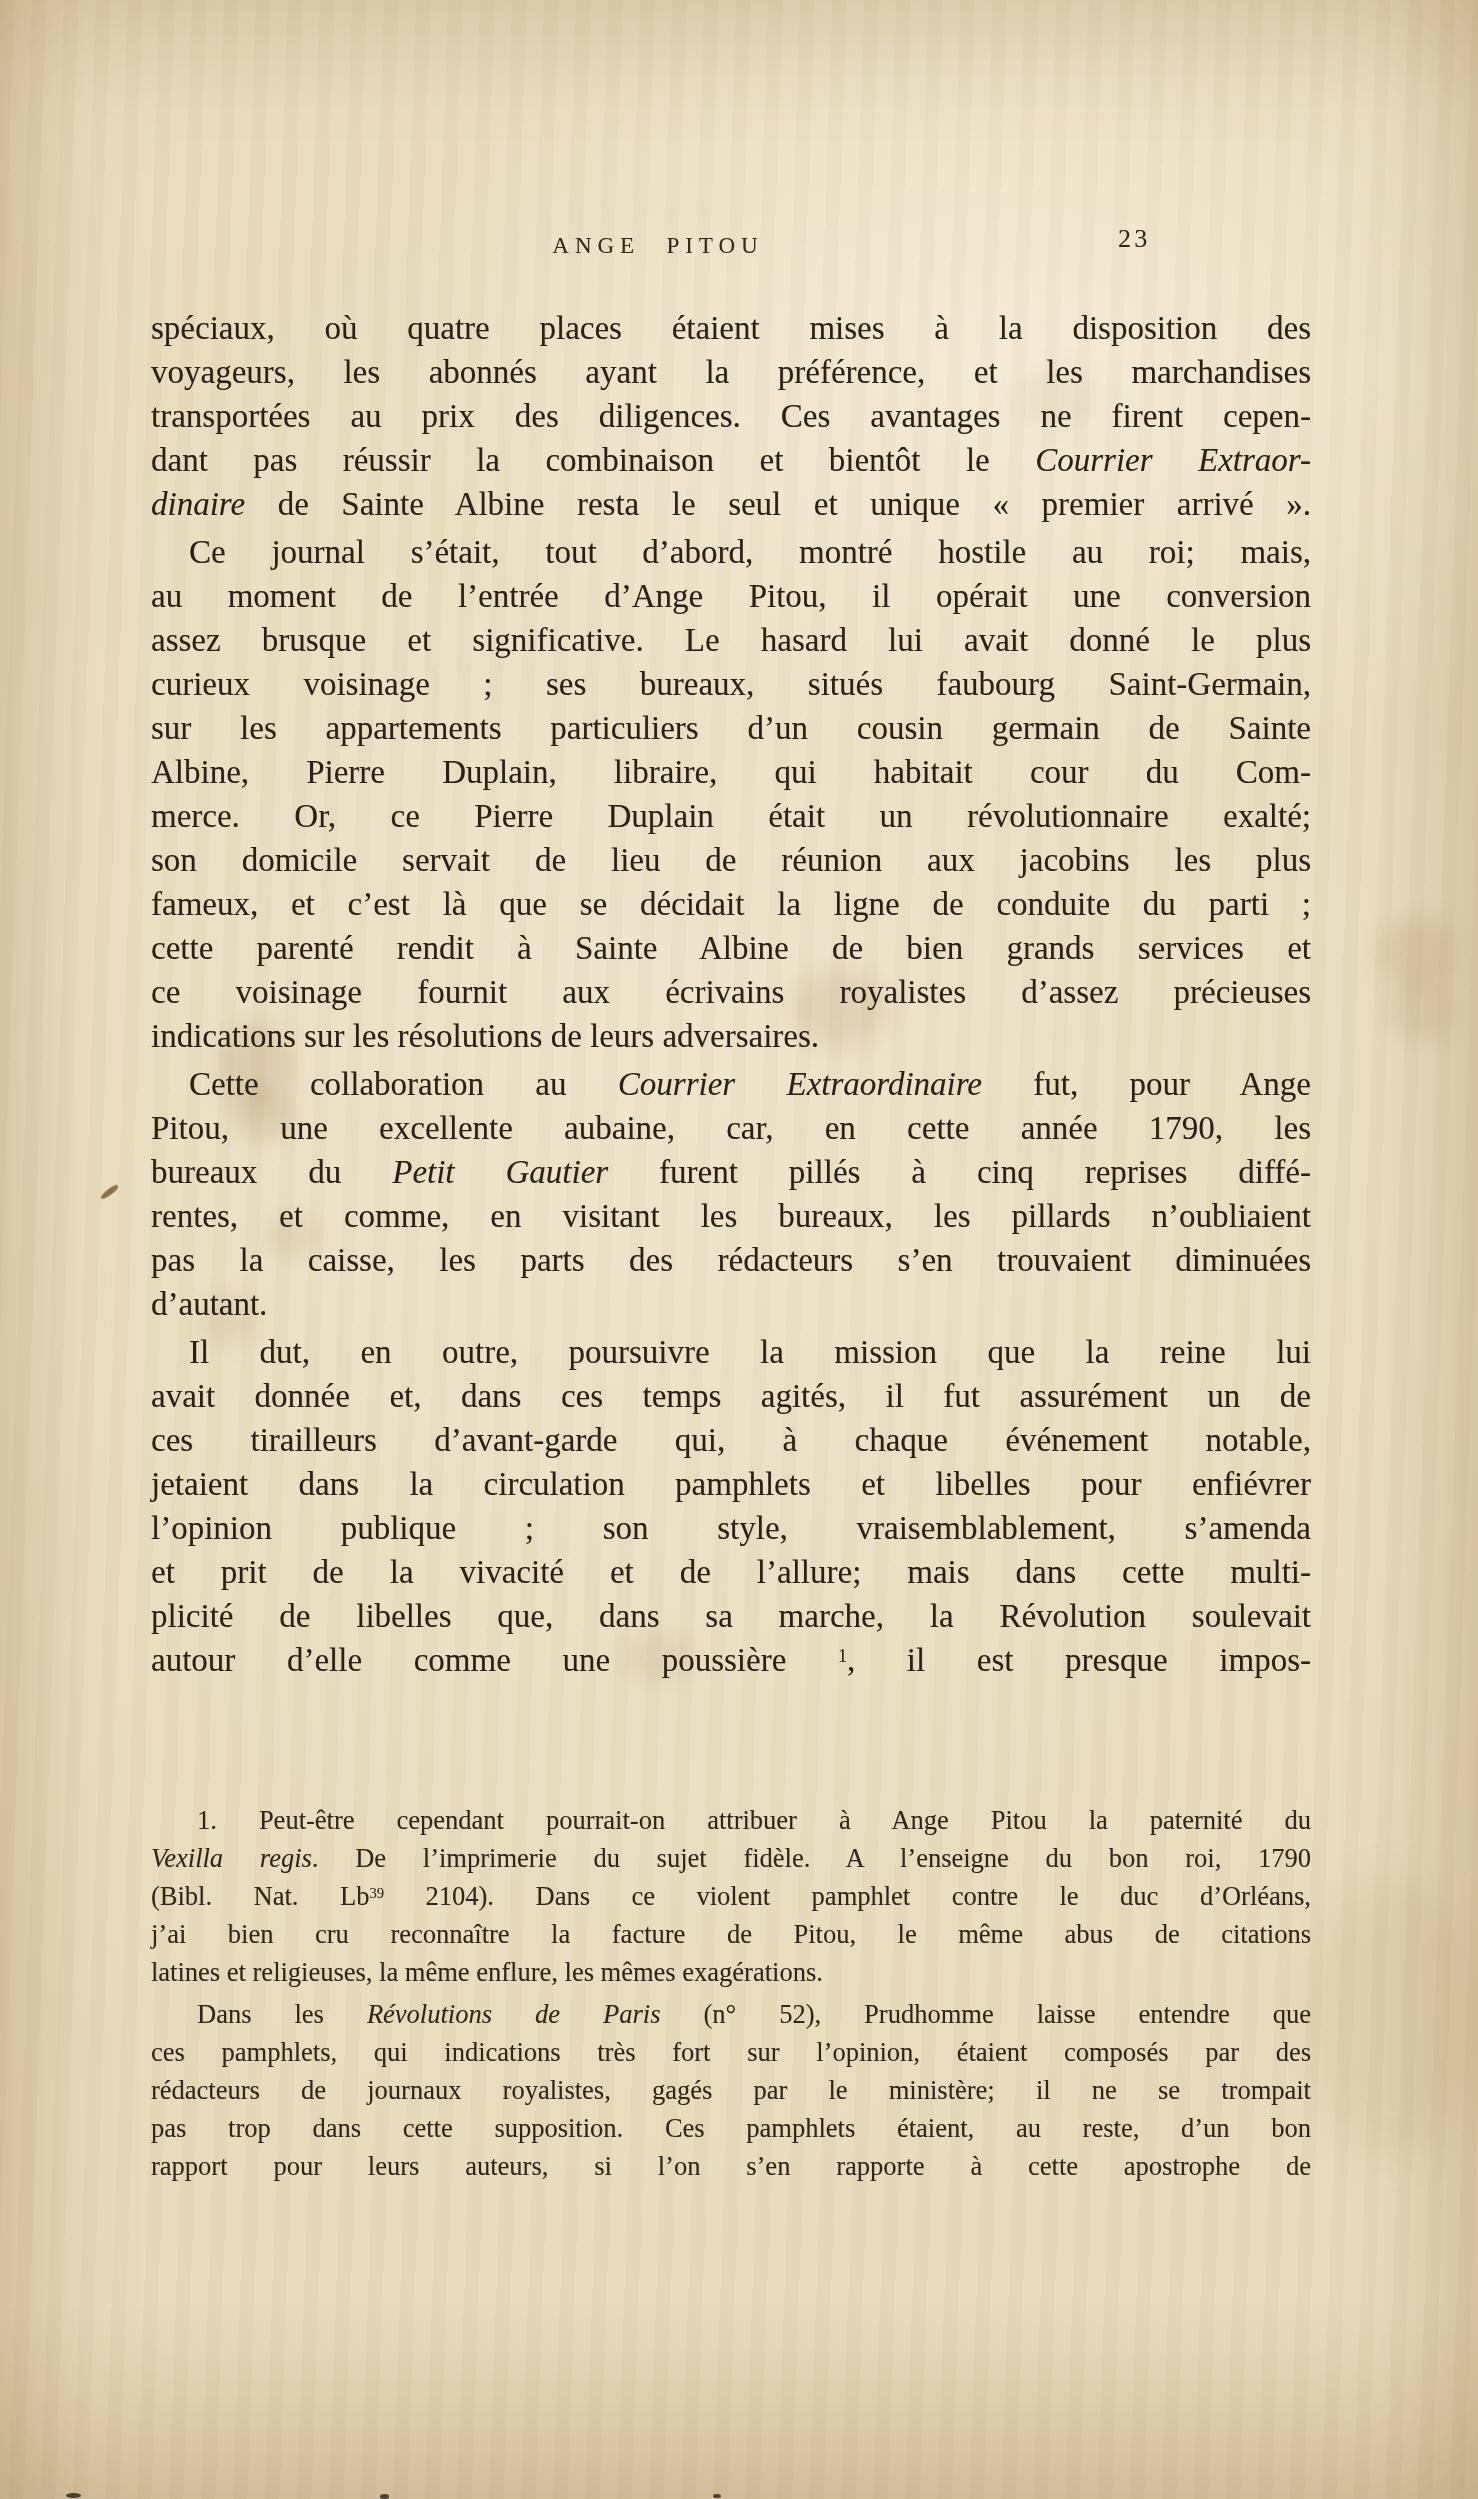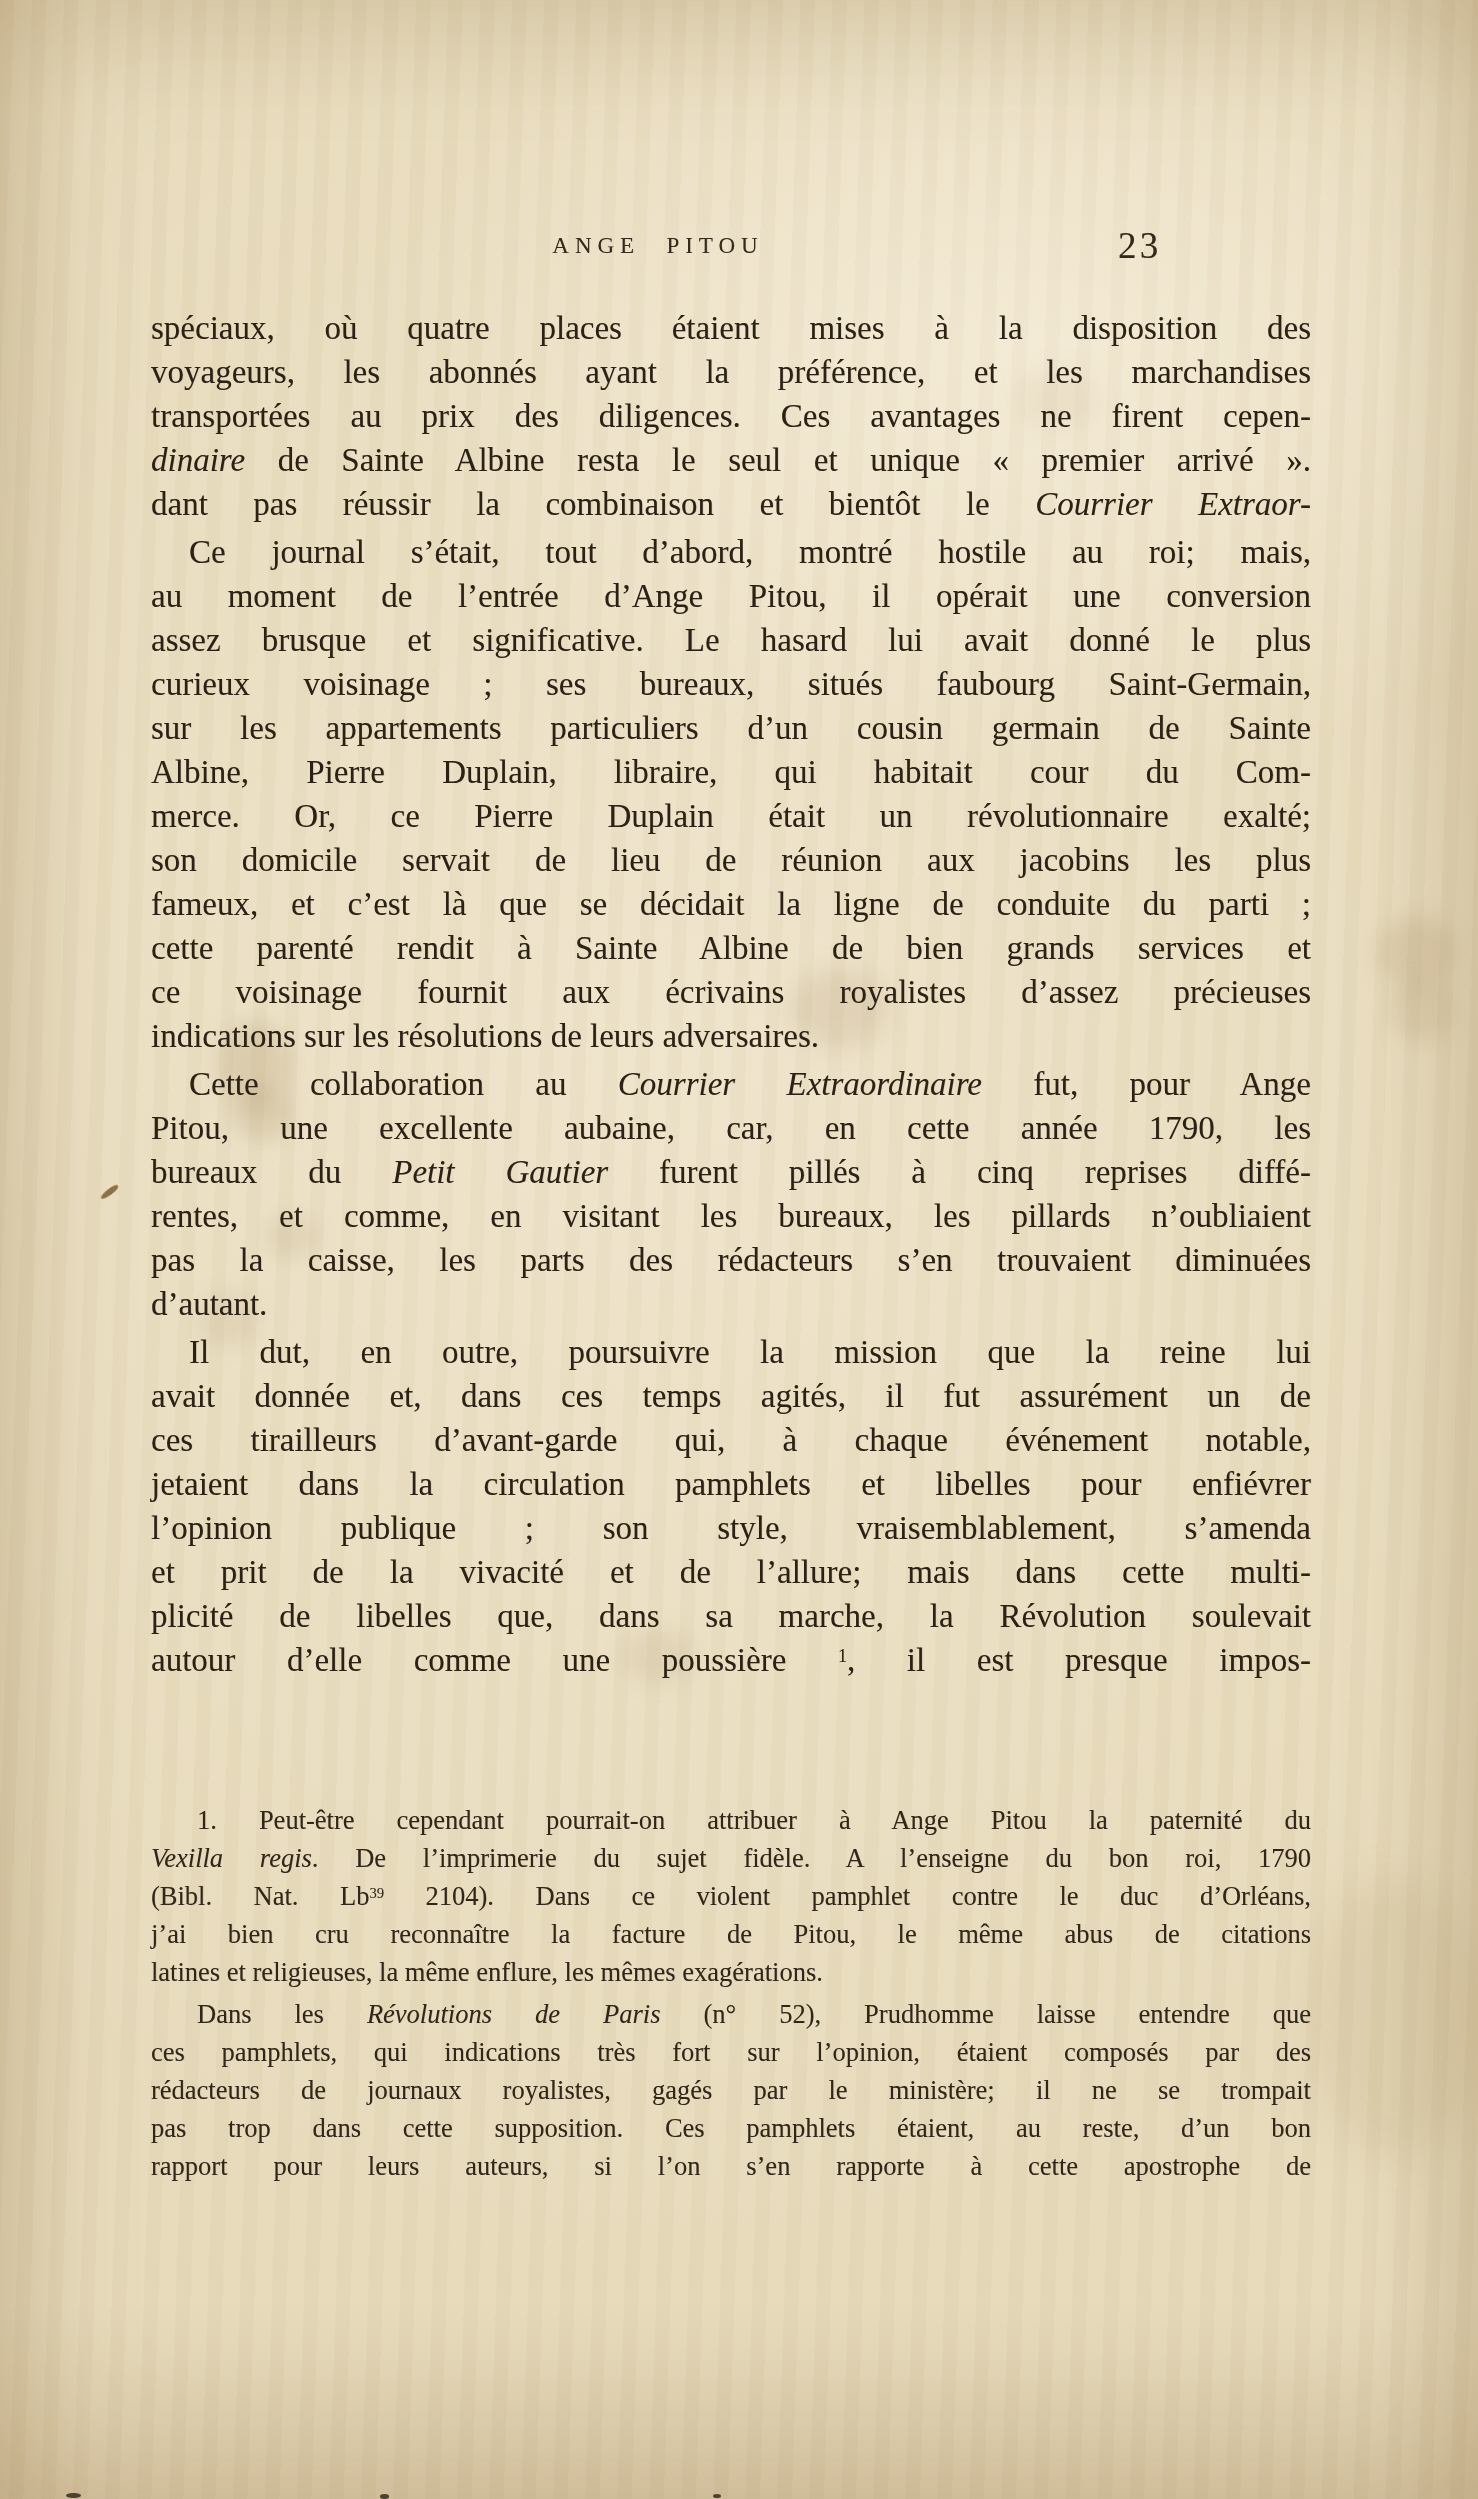--- a/index.html
+++ b/index.html
@@ -44,21 +44,21 @@
     background:#6d4c22;border-radius:60% 40% 50% 50%;
     transform:rotate(-36deg);opacity:.75;filter:blur(0.7px);
   }
   
   .running-title{
     position:absolute;top:233px;left:658px;transform:translateX(-50%);
     font-size:23px;letter-spacing:6px;word-spacing:14.5px;color:#352a1b;
     white-space:nowrap;text-shadow:0.3px 0.3px 0 rgba(40,30,18,.25);
   }
   .page-number{
-    position:absolute;top:224px;left:1118px;font-size:37px;letter-spacing:3.3px;
+    position:absolute;top:224px;left:1118px;font-size:26px;letter-spacing:3.3px;
     color:#33281a;text-shadow:0.3px 0.3px 0 rgba(40,30,18,.25);
   }
   
   .text-block{
     position:absolute;left:147px;width:1168px;
     text-shadow:0.4px 0.4px 0 rgba(40,30,18,.22);
   }
   #body-text{top:302px;font-size:33px;}
   #footnotes{top:1797px;font-size:26.5px;color:#31261a;}
   .para{margin:4px;padding:0;}
@@ -91,22 +91,22 @@
 <div class="margin-mark"></div>
 
 <div class="running-title">ANGE PITOU</div>
 <div class="page-number">23</div>
 
 <div id="body-text" class="text-block">
     <div class="para">
       <div class="body-line full"><span class="run">spéciaux, où quatre places étaient mises à la disposition des</span></div>
       <div class="body-line full"><span class="run">voyageurs, les abonnés ayant la préférence, et les marchandises</span></div>
       <div class="body-line full"><span class="run">transportées au prix des diligences. Ces avantages ne firent cepen-</span></div>
+      <div class="body-line full"><span class="run">dant pas réussir la combinaison et bientôt le </span><span class="run it">Courrier Extraor-</span></div>
       <div class="body-line full"><span class="run it">dinaire</span><span class="run"> de Sainte Albine resta le seul et unique « premier arrivé ».</span></div>
-      <div class="body-line full"><span class="run">dant pas réussir la combinaison et bientôt le </span><span class="run it">Courrier Extraor-</span></div>
     </div>
     <div class="para indent-body">
       <div class="body-line full"><span class="run">Ce journal s’était, tout d’abord, montré hostile au roi; mais,</span></div>
       <div class="body-line full"><span class="run">au moment de l’entrée d’Ange Pitou, il opérait une conversion</span></div>
       <div class="body-line full"><span class="run">assez brusque et significative. Le hasard lui avait donné le plus</span></div>
       <div class="body-line full"><span class="run">curieux voisinage ; ses bureaux, situés faubourg Saint-Germain,</span></div>
       <div class="body-line full"><span class="run">sur les appartements particuliers d’un cousin germain de Sainte</span></div>
       <div class="body-line full"><span class="run">Albine, Pierre Duplain, libraire, qui habitait cour du Com-</span></div>
       <div class="body-line full"><span class="run">merce. Or, ce Pierre Duplain était un révolutionnaire exalté;</span></div>
       <div class="body-line full"><span class="run">son domicile servait de lieu de réunion aux jacobins les plus</span></div>

